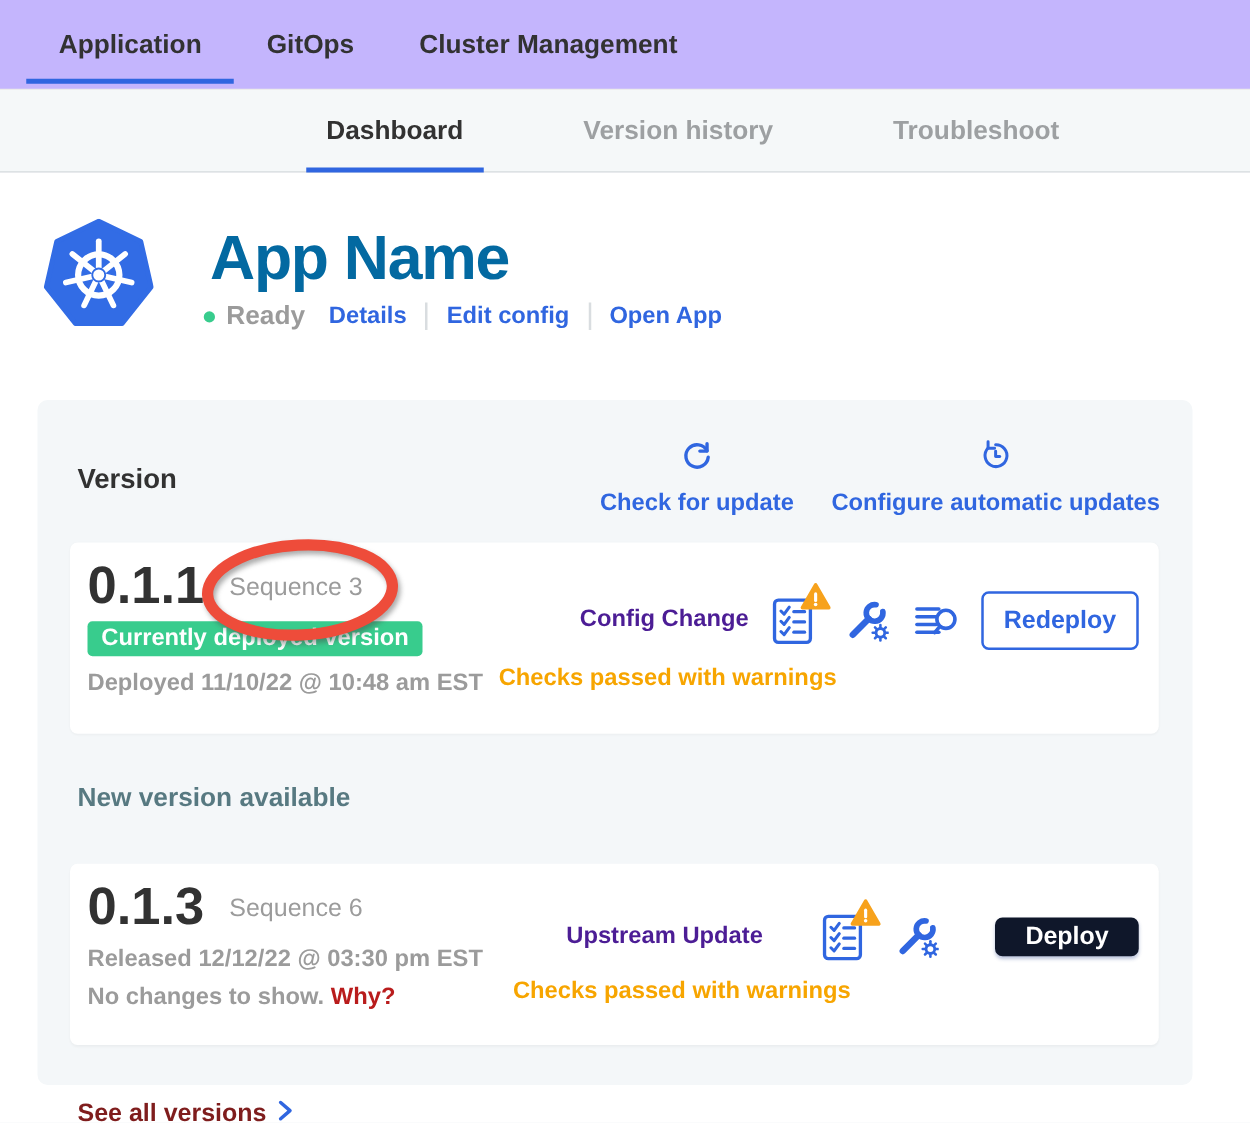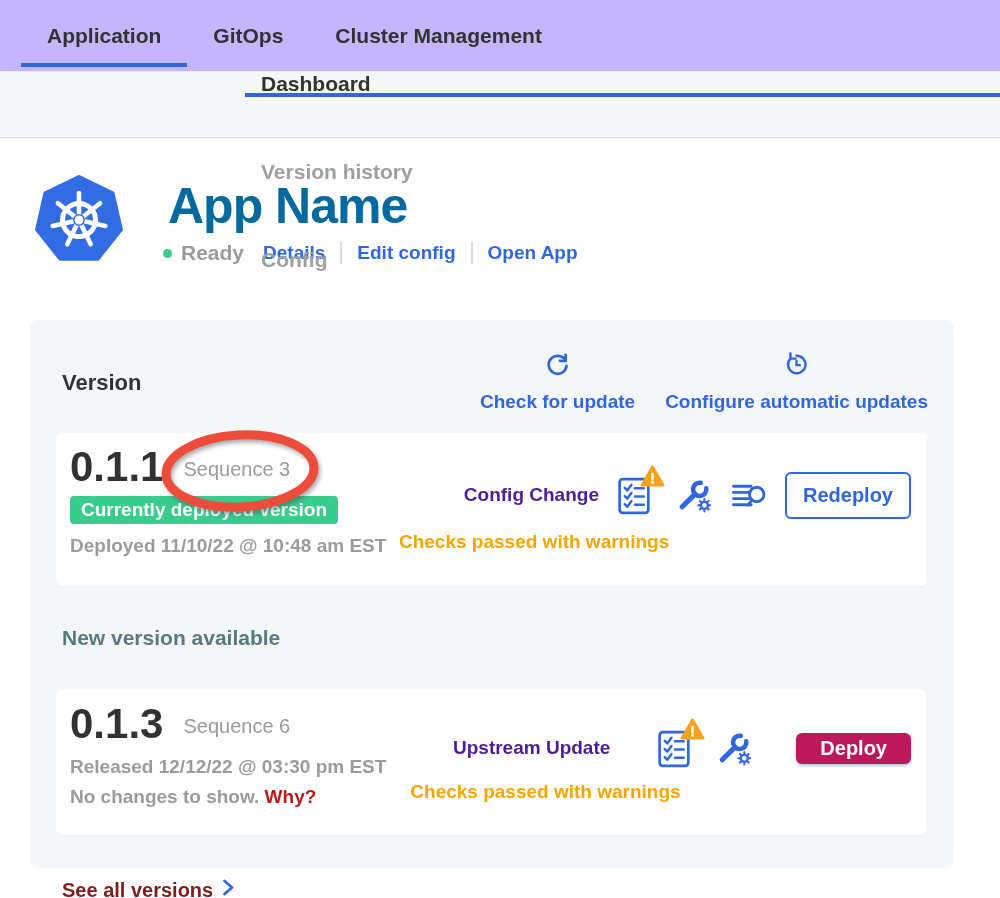--- a/index.html
+++ b/index.html
@@ -6,21 +6,21 @@
   body{
     width:1000px;height:898px;overflow:hidden;background:#fff;
     font-family:"Liberation Sans",sans-serif;color:#323232;
   }
   a{text-decoration:none;cursor:pointer;}
   
   .topnav{display:flex;height:71px;padding-left:21px;background:#c4b5fd;border-bottom:1px solid #ececec;}
   .top-tab{position:relative;display:flex;align-items:center;padding:0 26px;font-size:21px;font-weight:700;color:#323232;cursor:pointer;white-space:nowrap;}
   .top-tab.active::after{content:"";position:absolute;left:0;right:0;bottom:4px;height:4px;background:#3066e0;}
   
-  .subnav{display:flex;height:65px;background:#f5f8f9;border-bottom:1px solid #d5dadd;padding-left:245px;gap:64px;flex-direction:column;}
+  .subnav{display:flex;height:65px;background:#f5f8f9;border-bottom:1px solid #d5dadd;padding-left:245px;gap:64px;}
   .sub-tab{position:relative;display:flex;align-items:center;padding:0 16px;font-size:21px;font-weight:600;color:#9da0a2;cursor:pointer;white-space:nowrap;}
   .sub-tab.active{color:#323232;font-weight:700;}
   .sub-tab.active::after{content:"";position:absolute;left:0;right:0;bottom:-1px;height:4px;background:#3066e0;}
   
   .app-header{display:flex;align-items:flex-start;padding:37px 0 0 35px;}
   .k8s-logo svg{width:88px;height:90px;display:block;}
   .header-info{margin-left:40px;margin-top:0px;}
   .app-title{margin:5px;font-size:50px;line-height:52px;font-weight:700;color:#0369a1;letter-spacing:-1px;}
   .status-row{display:flex;align-items:center;margin-top:9px;}
   .dot{width:9px;height:9px;border-radius:50%;background:#38cc8d;margin-right:9px;}
@@ -46,41 +46,40 @@
   .nochanges{font-size:19px;font-weight:600;color:#9b9b9b;margin-top:8px;}
   .whylink{color:#b91c1c;font-weight:700;}
   .card-right{margin-left:auto;display:flex;flex-direction:column;justify-content:center;padding-top:4px;}
   .action-row{display:flex;align-items:center;}
   .source{width:200px;text-align:right;font-size:19px;font-weight:700;color:#4c1d95;}
   .icons{width:170px;display:flex;justify-content:center;align-items:center;gap:20px;margin:0 8px;}
   .icon-btn{position:relative;display:inline-flex;cursor:pointer;}
   .warnbadge{position:absolute;top:-10px;right:-11px;}
   .btn{font-family:"Liberation Sans",sans-serif;font-size:20px;font-weight:700;border-radius:6px;cursor:pointer;}
   .btn.outline{background:#fff;color:#3066e0;border:2px solid #3066e0;padding:10px 16px;}
-  .btn.fill{background:#be185d;color:#fff;border:none;padding:4px 24px;box-shadow:0 2px 3px rgba(30,60,140,.3);}
+  .btn.fill{background:#0f172a;color:#fff;border:none;padding:4px 24px;box-shadow:0 2px 3px rgba(30,60,140,.3);}
   .warning{margin-top:12px;text-align:left;font-size:19px;font-weight:700;color:#f7a500;}
   .newver{margin:40px 0 0 32px;font-size:21px;font-weight:700;color:#577981;}
   .seeall{display:inline-flex;align-items:center;gap:8px;margin:42px 0 0 32px;font-size:20px;font-weight:700;color:#7f1d1d;}
   
   .annot{position:absolute;left:100px;top:-6px;width:168px;height:90px;pointer-events:none;z-index:5;
          filter:drop-shadow(2px 3px 2px rgba(70,70,70,.45));}
 </style>
 </head>
 <body>
 
 <nav class="topnav">
   <div class="top-tab active">Application</div>
   <div class="top-tab">GitOps</div>
   <div class="top-tab">Cluster Management</div>
 </nav>
 
 <nav class="subnav">
   <div class="sub-tab active">Dashboard</div>
   <div class="sub-tab">Version history</div>
-  <div class="sub-tab">Config</div>
   <div class="sub-tab">Troubleshoot</div>
 </nav>
 
 <header class="app-header">
   <span class="k8s-logo">
     <svg viewBox="0 0 88 90">
       <polygon points="44,2 77.6,18.2 85.9,54.6 62.7,83.7 25.3,83.7 2.1,54.6 10.4,18.2" fill="#326ce5" stroke="#326ce5" stroke-width="4" stroke-linejoin="round"></polygon>
       <g stroke="#fff" stroke-width="4.6" stroke-linecap="round">
         <line x1="44" y1="45" x2="44" y2="18"></line>
         <line x1="44" y1="45" x2="65.1" y2="28.2"></line>

